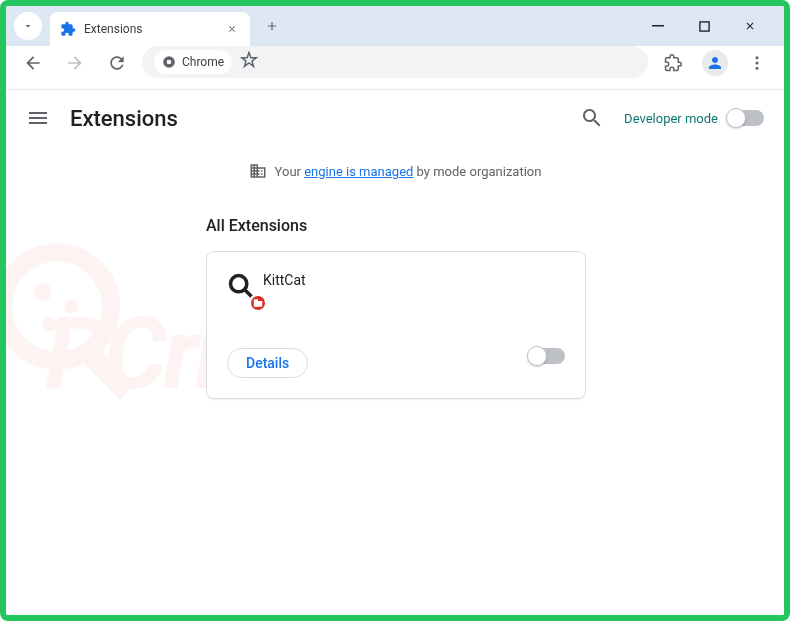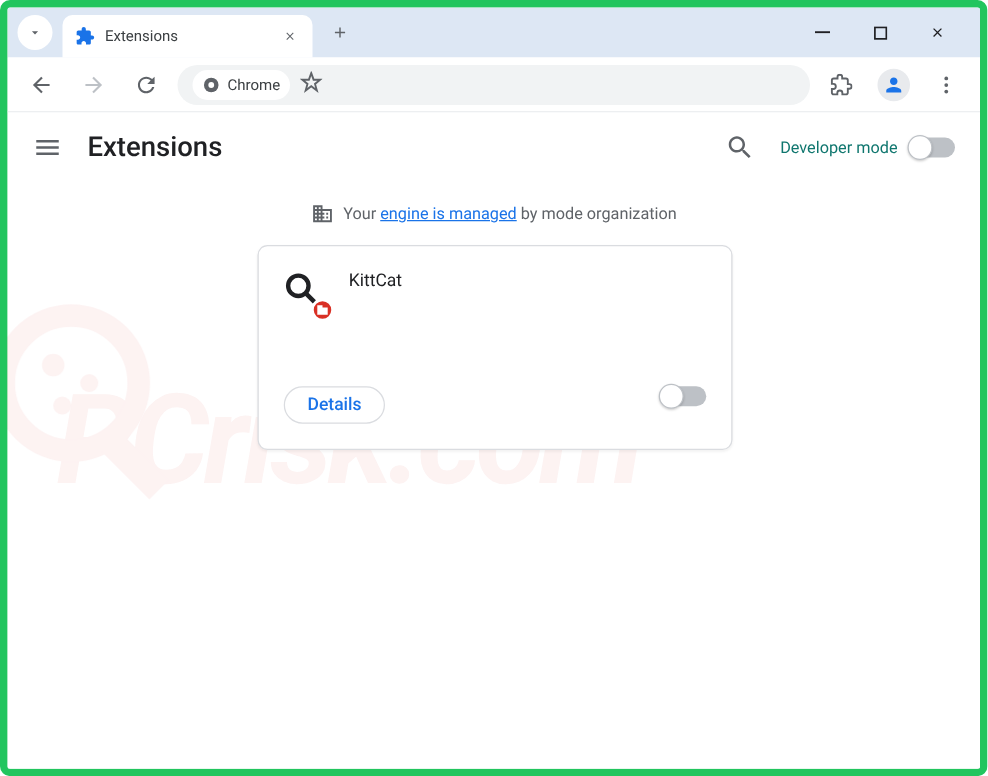--- a/index.html
+++ b/index.html
@@ -13,21 +13,21 @@
 .tab-caret { width: 28px; height: 28px; background: #fff; border-radius: 14px; display: flex; align-items: center; justify-content: center; cursor: pointer; margin-right: 4px; }
 .tab { height: 34px; background: #fff; border-radius: 8px 8px 0 0; display: flex; align-items: center; padding: 0 10px; gap: 8px; min-width: 200px; margin-top: 6px; }
 .tab-icon { width: 16px; height: 16px; color: #1a73e8; }
 .tab-title { font-size: 12px; color: #3c4043; flex: 1; }
 .tab-close { width: 16px; height: 16px; color: #5f6368; cursor: pointer; display: flex; align-items: center; justify-content: center; }
 .newtab { width: 28px; height: 28px; display: flex; align-items: center; justify-content: center; color: #5f6368; cursor: pointer; margin-left: 4px; }
 .win-controls { margin-left: auto; display: flex; gap: 18px; padding-right: 12px; color: #202124; }
 .win-btn { width: 28px; height: 28px; display: flex; align-items: center; justify-content: center; cursor: pointer; }
 
 
-.toolbar { height: 44px; background: #fff; display: flex; align-items: center; padding: 0 10px; gap: 8px; border-bottom: 1px solid #e8eaed; }
+.toolbar { height: 44px; background: #fff; display: flex; align-items: flex-start; padding: 0 10px; gap: 8px; border-bottom: 1px solid #e8eaed; }
 .nav-btn { width: 34px; height: 34px; display: flex; align-items: center; justify-content: center; color: #5f6368; cursor: pointer; border-radius: 50%; }
 .nav-btn.disabled { color: #bdc1c6; }
 .omnibox { flex: 1; height: 32px; background: #f1f3f4; border-radius: 16px; display: flex; align-items: center; padding: 0 12px; gap: 8px; }
 .chrome-chip { display: flex; align-items: center; gap: 6px; background: #fff; border-radius: 12px; height: 24px; padding: 0 8px; font-size: 12px; color: #3c4043; }
 .url-text { font-size: 14px; color: #5f6368; flex: 1; }
 .star-icon { color: #5f6368; cursor: pointer; }
 .toolbar-icon { width: 34px; height: 34px; display: flex; align-items: center; justify-content: center; color: #5f6368; cursor: pointer; border-radius: 50%; }
 .profile-icon { width: 26px; height: 26px; border-radius: 50%; background: #e8eaed; display: flex; align-items: center; justify-content: center; color: #1a73e8; }
 
 
@@ -39,21 +39,21 @@
 .dev-mode { display: flex; align-items: center; gap: 10px; font-size: 13px; color: #0f766e; }
 .toggle { width: 36px; height: 16px; background: #bdc1c6; border-radius: 8px; position: relative; cursor: pointer; }
 .toggle::after { content: ''; position: absolute; width: 18px; height: 18px; background: #fff; border: 1px solid #bdc1c6; border-radius: 50%; top: -2px; left: -2px; box-shadow: 0 1px 2px rgba(0,0,0,0.2); }
 
 .managed-banner { text-align: center; padding: 16px 0; font-size: 13px; color: #5f6368; display: flex; align-items: center; justify-content: center; gap: 8px; }
 .managed-link { color: #1a73e8; text-decoration: underline; cursor: pointer; }
 
 .section-title { font-size: 16px; color: #202124; font-weight: 500; margin: 20px 0 16px 200px; }
 
 .ext-card { width: 380px; margin-left: 200px; border: 1px solid #dadce0; border-radius: 8px; padding: 20px; background: #fff; box-shadow: 0 1px 2px rgba(0,0,0,0.05); position: relative; }
-.ext-top { display: flex; gap: 16px; margin-bottom: 56px; }
+.ext-top { display: flex; gap: 0; margin-bottom: 40px; }
 .ext-icon-wrap { position: relative; width: 36px; height: 36px; flex-shrink: 0; }
 .ext-icon { width: 28px; height: 28px; color: #202124; }
 .ext-badge { position: absolute; bottom: -4px; right: -4px; width: 18px; height: 18px; background: #d93025; border-radius: 50%; border: 2px solid #fff; display: flex; align-items: center; justify-content: center; }
 .ext-info { flex: 1; }
 .ext-name { font-size: 14px; color: #202124; margin-bottom: 4px; }
 .ext-desc { font-size: 13px; color: #5f6368; line-height: 1.4; }
 .ext-bottom { display: flex; align-items: flex-start; justify-content: space-between; }
 .details-btn { padding: 6px 18px; border: 1px solid #dadce0; border-radius: 16px; background: #fff; color: #1a73e8; font-size: 14px; cursor: pointer; font-weight: 500; }
 
 
@@ -189,20 +189,21 @@
 
       <div class="managed-banner">
         <svg width="18" height="18" viewBox="0 0 24 24">
             <path fill="#5f6368" d="M12 7V3H2v18h20V7H12zM6 19H4v-2h2v2zm0-4H4v-2h2v2zm0-4H4V9h2v2zm0-4H4V5h2v2zm4 12H8v-2h2v2zm0-4H8v-2h2v2zm0-4H8V9h2v2zm0-4H8V5h2v2zm10 12h-8v-2h2v-2h-2v-2h2v-2h-2V9h8v10zm-2-8h-2v2h2v-2zm0 4h-2v2h2v-2z"></path>
           </svg>
         <span>
           <span>Your </span><span class="managed-link">engine is managed</span><span> by mode organization</span>
         </span>
       </div>
 
+      <div class="section-title">All Extensions</div>
 
       <div class="ext-card">
         <div class="ext-top">
           <div class="ext-icon-wrap">
             <svg class="ext-icon" viewBox="0 0 24 24">
                 <circle cx="10" cy="10" r="7" fill="none" stroke="#202124" stroke-width="3"></circle>
                 <line x1="15" y1="15" x2="21" y2="21" stroke="#202124" stroke-width="3"></line>
               </svg>
             <div class="ext-badge">
               <svg width="10" height="10" viewBox="0 0 24 24">

